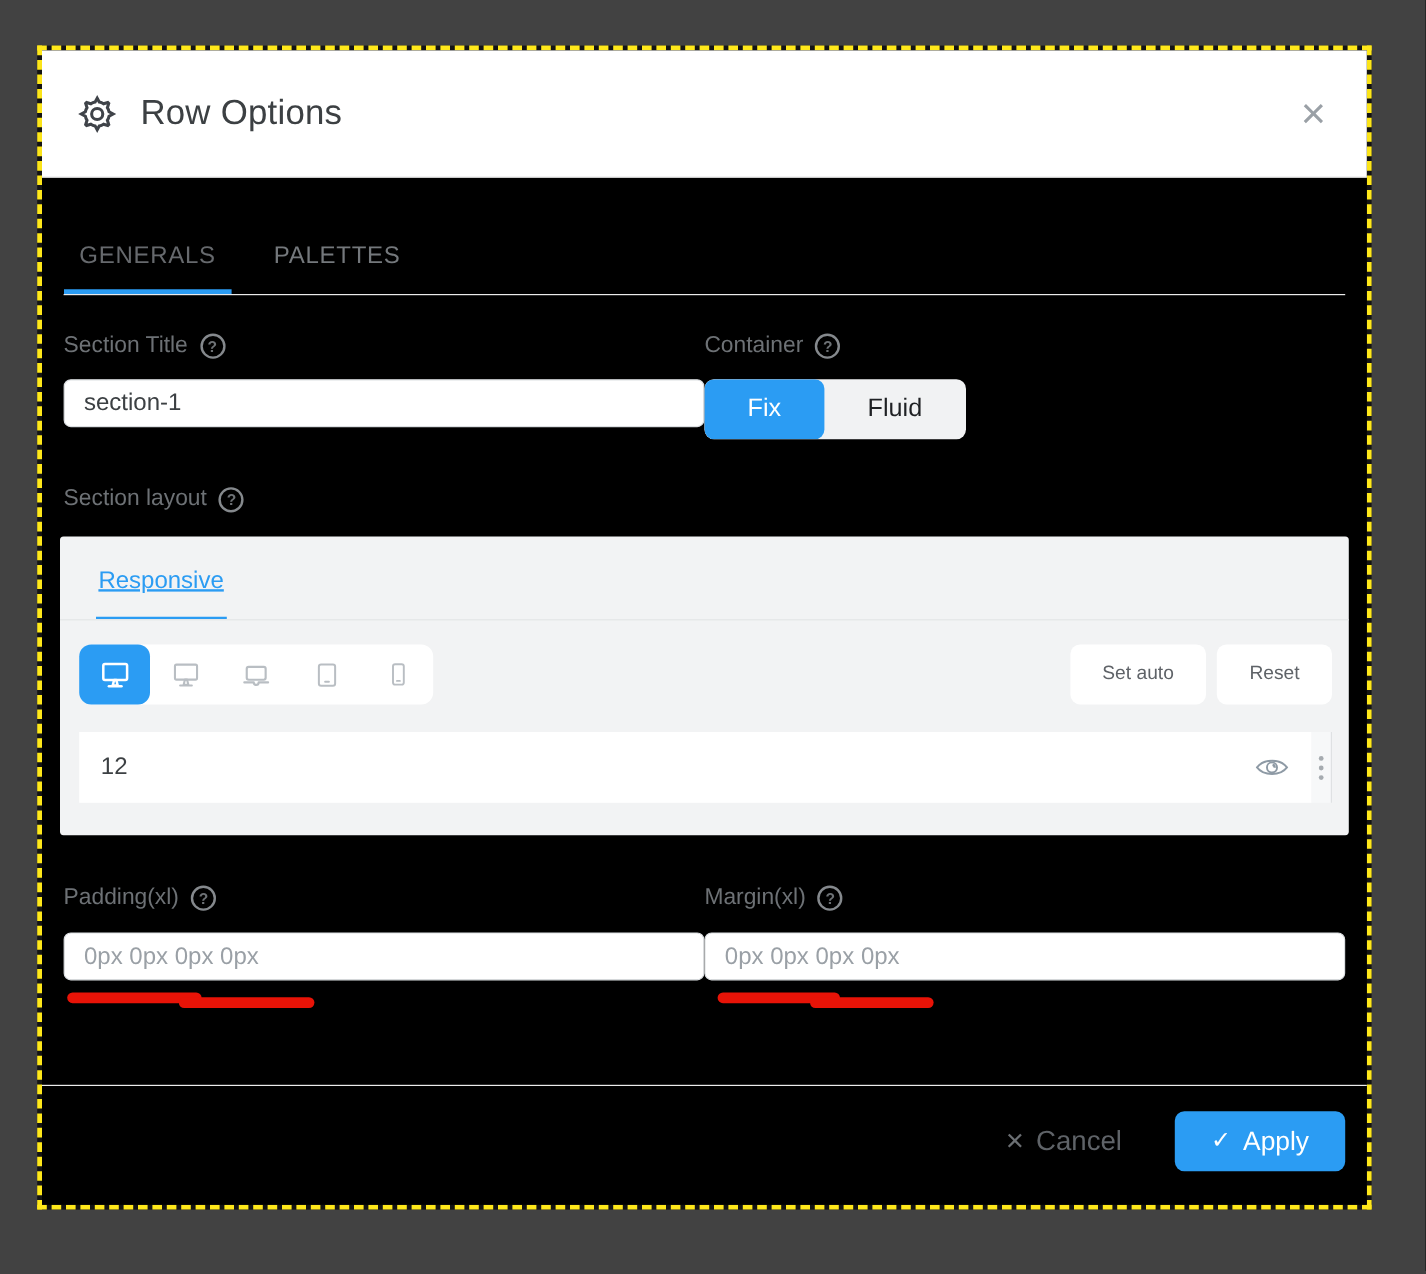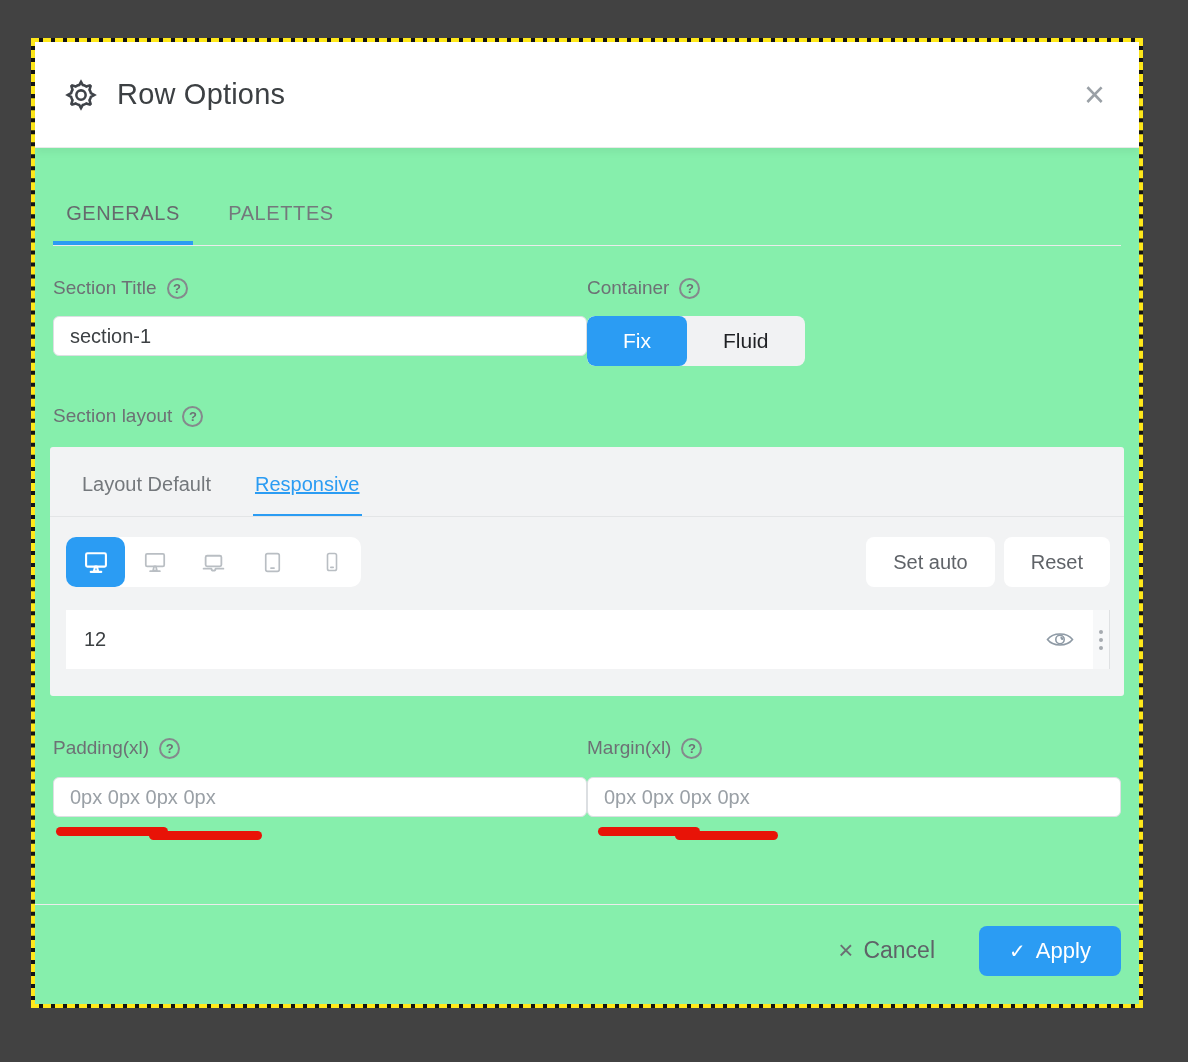--- a/index.html
+++ b/index.html
@@ -4,21 +4,21 @@
 <style>
   * { margin:0; padding:0; box-sizing:border-box; }
   html,body { width:1188px; height:1062px; overflow:hidden; }
   body {
     background:#424242;
     font-family:"Liberation Sans", sans-serif;
     position:relative;
   }
   .modal {
     position:absolute; left:35px; top:42px; width:1104px; height:962px;
-    background:#86efac;
+    background:#000000;
     display:flex; flex-direction:column;
   }
   
   .modal::before {
     content:""; position:absolute; inset:-4px;
     background:#141414; border:4px dashed #ffe81a;
     z-index:-1;
   }
 
   
@@ -110,21 +110,21 @@
   }
   .device-btn {
     width:59px; height:50px; display:flex; align-items:center; justify-content:center;
     cursor:pointer; color:#b9bec3; border-radius:10px;
   }
   .device-btn.active { background:var(--accent); color:#fff; }
   .device-btn svg { display:block; }
   .panel-actions { margin-left:auto; display:flex; gap:9px; }
   .panel-btn {
     background:#fff; border:none; border-radius:8px; height:50px;
-    font-size:20px; color:#5f6368; padding:0 27px; cursor:pointer;
+    font-size:16px; color:#5f6368; padding:0 27px; cursor:pointer;
     font-family:"Liberation Sans", sans-serif;
   }
 
   .columns-row { display:flex; margin:23px 14px 0 16px; height:59px; }
   .columns-input {
     flex:1 1 auto; background:#fff; display:flex; align-items:center;
     padding:0 18px; font-size:20px; color:#3c4043;
   }
   .columns-input .val { flex:1 1 auto; }
   .eye-icon { color:#8e9aa5; display:flex; align-items:center; cursor:pointer; }
@@ -203,21 +203,20 @@
       </div>
     </div>
 
     <div class="field-label m-row2">
       <span>Section layout</span>
       <span class="help-icon">?</span>
     </div>
 
     <div class="panel">
       <div class="panel-tabs">
-        <div class="panel-tab">Layout Default</div>
         <div class="panel-tab active">Responsive</div>
       </div>
 
       <div class="device-row">
         <div class="device-bar">
           <div class="device-btn active">
             <svg width="28" height="28" viewBox="0 0 24 24" fill="none" stroke="currentColor" stroke-width="1.8" stroke-linecap="round" stroke-linejoin="round">
               <rect x="3.5" y="4.5" width="17" height="11.5" rx="1.2"></rect>
               <path d="M10.2 20 L11.2 16 h1.6 L13.8 20 Z"></path>
               <path d="M7.5 20.5 H16.5"></path>

